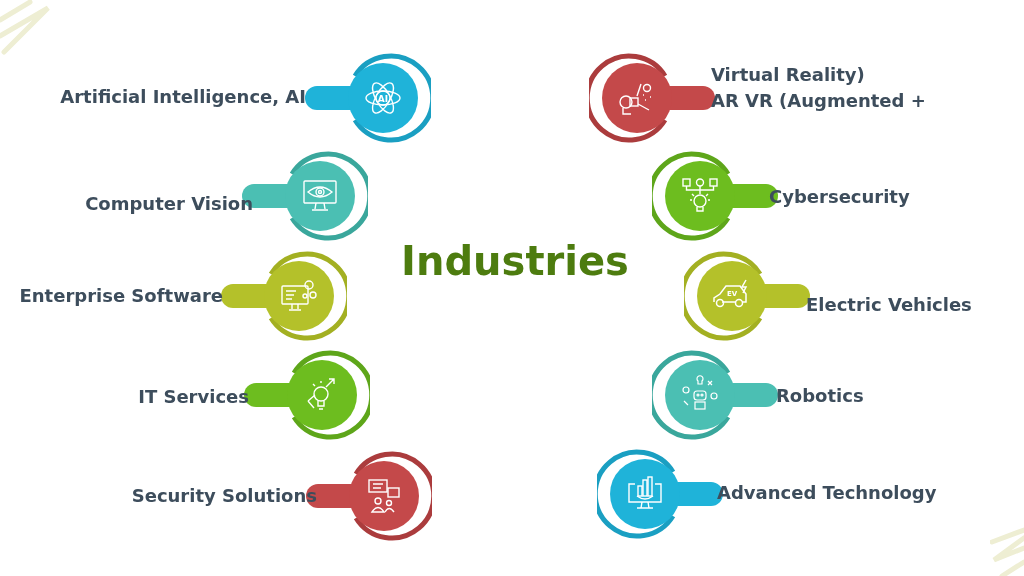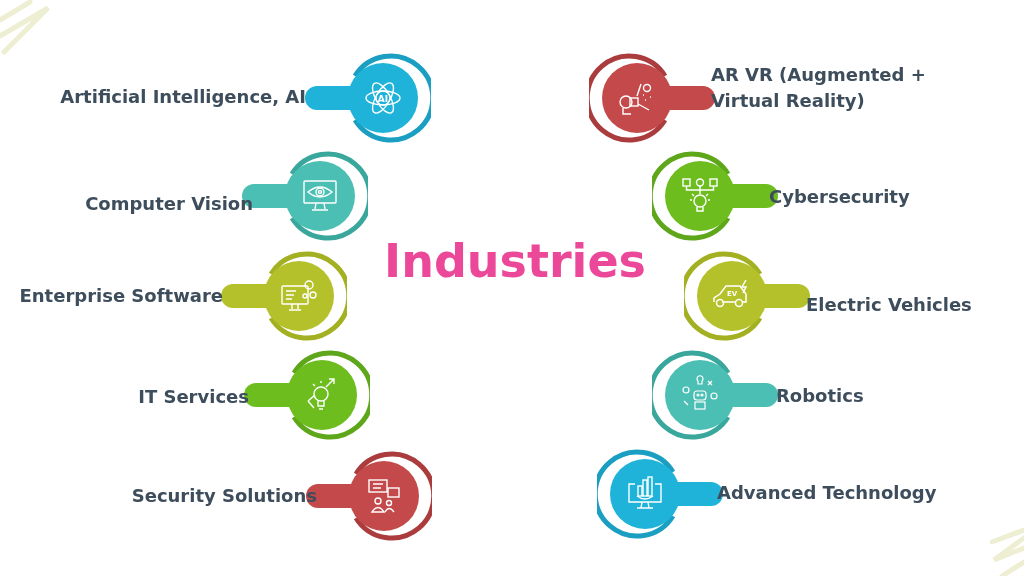--- a/index.html
+++ b/index.html
@@ -1,18 +1,18 @@
 <!DOCTYPE html>
 <html><head>
 <meta charset="utf-8">
 <style>
   html,body{margin:0;padding:0;}
   body{width:1024px;height:576px;background:#ffffff;position:relative;overflow:hidden;font-family:"Liberation Sans","DejaVu Sans",sans-serif;}
   .scribble{position:absolute;}
-  .title{position:absolute;left:370px;top:232px;width:290px;text-align:center;color:#ec4899;font-weight:bold;font-size:46px;line-height:58px;font-family:"DejaVu Sans",sans-serif;}
+  .title{position:absolute;left:370px;top:232px;width:290px;text-align:center;color:#4d7c0f;font-weight:bold;font-size:40px;line-height:58px;font-family:"DejaVu Sans",sans-serif;}
   .node{position:absolute;width:96px;height:96px;}
   .ring{position:absolute;left:0;top:0;width:96px;height:96px;}
   .disc{position:absolute;left:13px;top:13px;width:70px;height:70px;border-radius:50%;}
   .tab{position:absolute;top:36px;height:24px;border-radius:12px;width:60px;}
   .node.left .tab{left:-30px;}
   .node.right .tab{left:66px;}
   .icon{position:absolute;left:28px;top:28px;width:40px;height:40px;}
   .label{position:absolute;color:#3d4d5c;font-weight:bold;font-size:18px;font-family:"DejaVu Sans",sans-serif;white-space:nowrap;line-height:26px;}
   .label.left{text-align:center;}
 </style>
@@ -134,22 +134,22 @@
         <circle cx="9" cy="24" r="6"></circle>
         <rect x="13" y="20" width="8" height="8"></rect>
         <path d="M6 30 V36 H14"></path>
         <path d="M20 18 L24 6 M21 26 L32 32"></path>
         <circle cx="30" cy="10" r="3.5"></circle>
         <path d="M26 17 h1 M33 19 h1 M28 22 h1"></path>
       </g>
   </svg>
 </div>
 <div class="label" style="left:711px;top:62px;">
+  <div>Virtual Reality)</div>
   <div>AR VR (Augmented +</div>
-  <div>Virtual Reality)</div>
 </div>
 
 <div class="node right" style="left:652px;top:148px;">
   <div class="tab" style="background:#6dbd1f"></div>
   <svg class="ring" viewBox="0 0 96 96">
       <path d="M76 26 A42 42 0 1 0 76 70" stroke="#5ea61a" stroke-width="5" fill="none"></path>
     </svg>
   <div class="disc" style="background:#6dbd1f"></div>
   <svg class="icon" viewBox="0 0 40 40">
     <g stroke="#fff" stroke-width="1.4" fill="none">

